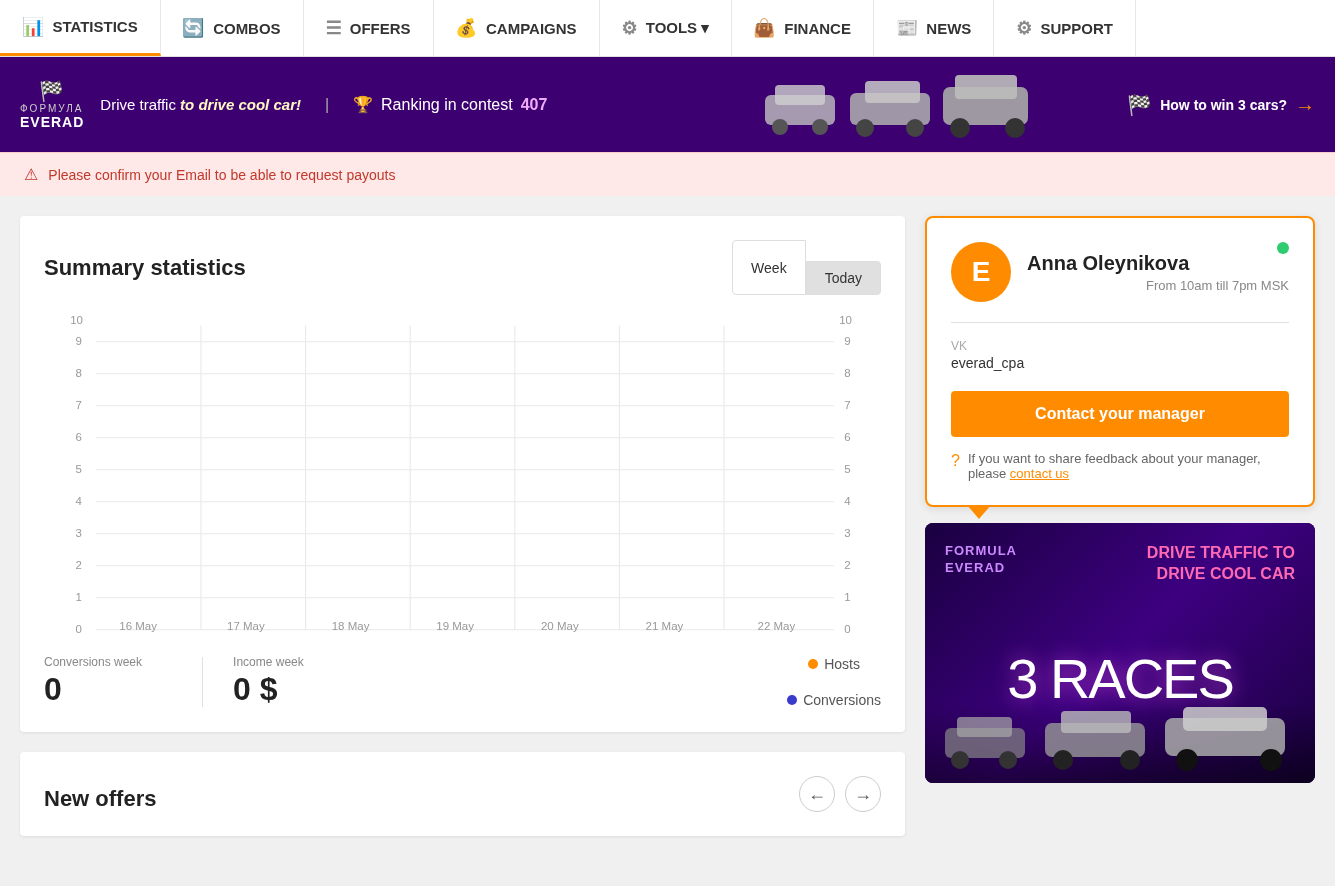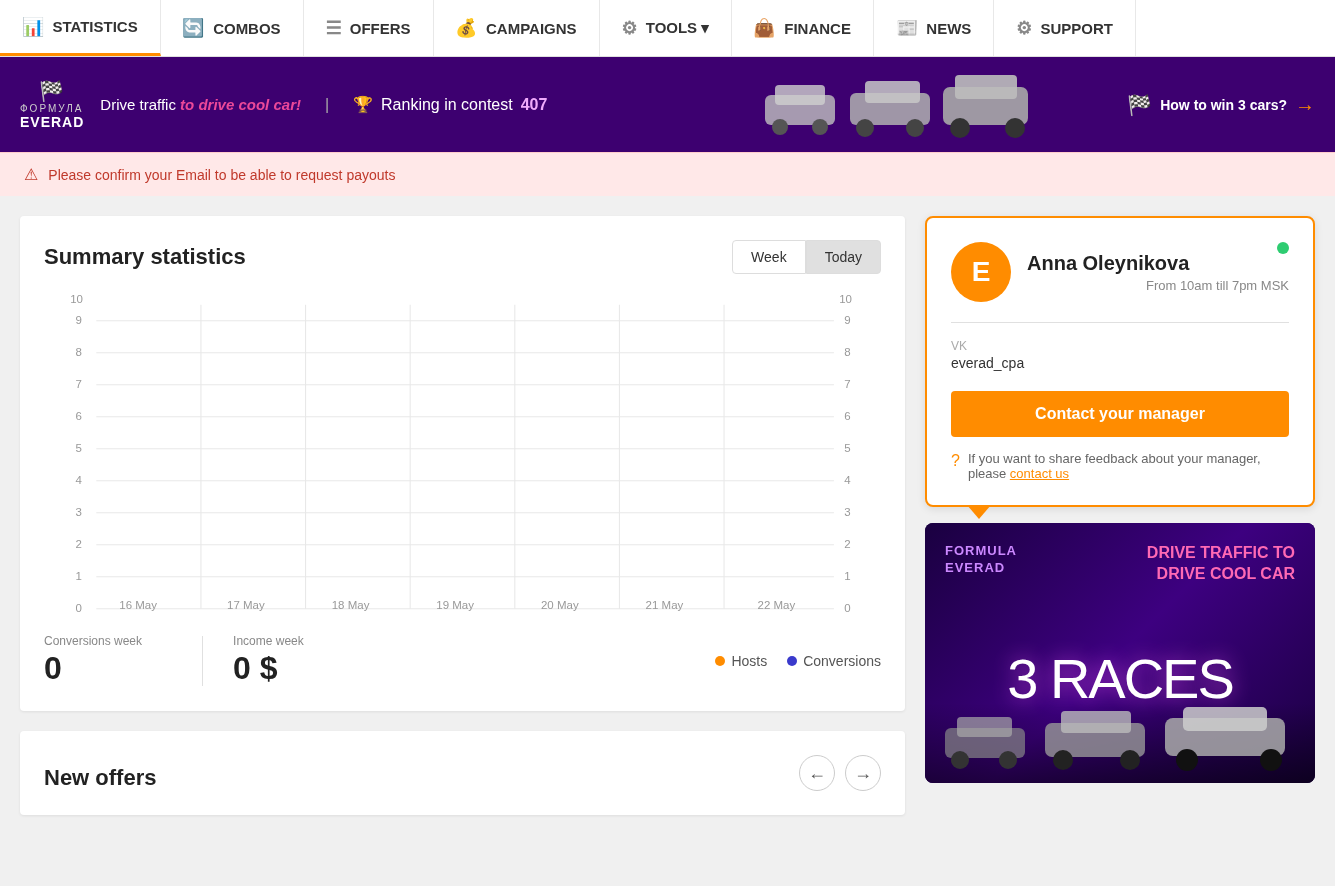--- a/index.html
+++ b/index.html
@@ -11,21 +11,21 @@
     .nav-icon { font-size: 18px; color: #888; }
     .nav-item.active { border-bottom: 3px solid #ff8c00; }
 
     
     .banner { background: #3d0070; color: #fff; display: flex; align-items: center; justify-content: space-between; padding: 0 20px; height: 95px; position: relative; overflow: hidden; }
     .banner-left { display: flex; align-items: center; gap: 16px; }
     .banner-logo { display: flex; flex-direction: column; align-items: center; }
     .banner-logo-top { font-size: 10px; color: #ccc; letter-spacing: 2px; }
     .banner-logo-bot { font-size: 14px; font-weight: bold; color: #fff; letter-spacing: 1px; }
     .banner-text { font-size: 15px; }
-    .banner-text .highlight { color: #ec4899; font-weight: bold; font-style: italic; }
+    .banner-text .highlight { color: #fef9c3; font-weight: bold; font-style: italic; }
     .banner-divider { color: #aaa; margin: 0 8px; }
     .banner-ranking { display: flex; align-items: center; gap: 8px; }
     .banner-ranking-num { color: #f0abfc; font-size: 16px; font-weight: bold; }
     .banner-cars { position: absolute; right: 300px; height: 90px; display: flex; align-items: center; }
     .banner-right { display: flex; align-items: center; gap: 8px; font-size: 14px; font-weight: bold; color: #fff; }
     .banner-arrow { color: #ff8c00; font-size: 20px; }
     .banner-flag { font-size: 20px; }
 
     
     .alert { background: #ffe8e8; border-top: 1px solid #ffcccc; padding: 12px 24px; display: flex; align-items: center; gap: 10px; color: #c0392b; font-size: 14px; }
@@ -37,35 +37,35 @@
     
     .left-panel { flex: 1; min-width: 0; }
 
     
     .stats-card { background: #fff; border-radius: 4px; padding: 24px; margin-bottom: 20px; box-shadow: 0 1px 3px rgba(0,0,0,0.08); }
     .stats-header { display: flex; align-items: center; justify-content: space-between; margin-bottom: 20px; }
     .stats-title { font-size: 22px; font-weight: bold; color: #222; }
     .stats-tabs { display: flex; padding-left: 12px; }
     .stats-tab { padding: 8px 18px; border: 1px solid #ddd; background: #fff; cursor: pointer; font-size: 14px; color: #333; }
     .stats-tab:first-child { border-radius: 4px 0 0 4px; }
-    .stats-tab:last-child { border-radius: 0 4px 4px 0; background: #e0e0e0; }
+    .stats-tab:last-child { border-radius: 0 4px 4px 0; background: #e0e0e0; margin-top: 21px; }
     .stats-tab.active { background: #e0e0e0; }
 
     
     .chart-area { position: relative; height: 320px; margin-bottom: 20px; }
     .chart-svg { width: 100%; height: 100%; }
     .chart-grid-label { font-size: 11px; fill: #999; }
 
     
     .stats-footer { display: flex; align-items: center; gap: 0; }
     .stats-metric { display: flex; flex-direction: column; gap: 2px; padding-right: 30px; }
     .stats-metric-label { font-size: 12px; color: #888; }
     .stats-metric-value { font-size: 32px; font-weight: bold; color: #222; }
     .stats-divider { width: 1px; height: 50px; background: #e0e0e0; margin: 0 30px; }
-    .stats-legend { margin-left: auto; display: flex; gap: 20px; align-items: center; }
+    .stats-legend { margin-left: auto; display: flex; gap: 20px; align-items: center; flex-direction: column; }
     .legend-item { display: flex; align-items: center; gap: 6px; font-size: 14px; color: #555; }
     .legend-dot { width: 10px; height: 10px; border-radius: 50%; }
 
     
     .new-offers-card { background: #fff; border-radius: 4px; padding: 24px; box-shadow: 0 1px 3px rgba(0,0,0,0.08); }
     .new-offers-header { display: flex; align-items: flex-end; justify-content: space-between; }
     .new-offers-title { font-size: 22px; font-weight: bold; color: #222; }
     .new-offers-nav { display: flex; gap: 10px; }
     .new-offers-nav-btn { width: 36px; height: 36px; border: 1px solid #ccc; border-radius: 50%; background: #fff; cursor: pointer; display: flex; align-items: center; justify-content: center; font-size: 18px; color: #555; }
 

